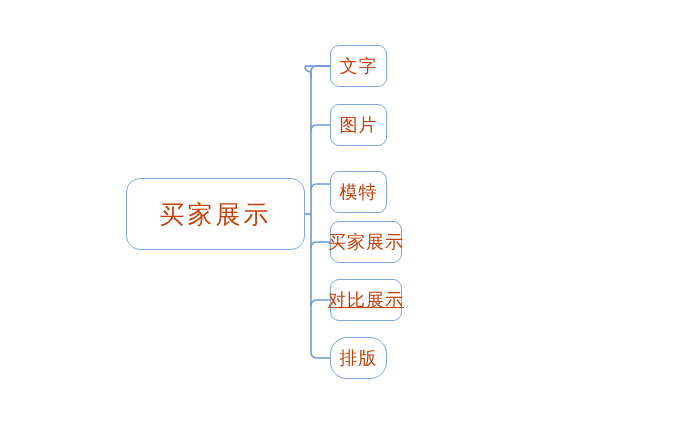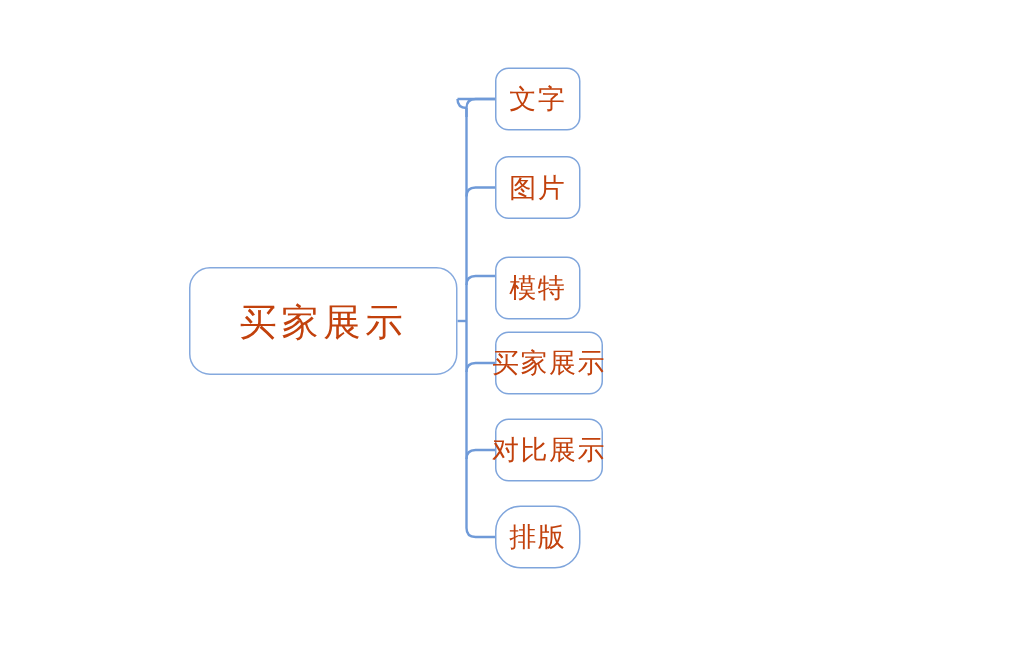--- a/index.html
+++ b/index.html
@@ -65,21 +65,21 @@
     left: 330px;
   }
 
   .w2 { width: 57px; }
   .w4 { width: 72px; }
 
   .c0 { top: 45px; }
   .c1 { top: 104px; }
   .c2 { top: 171px; }
   .c3 { top: 221px; }
-  .c4 { top: 279px; }
+  .c4 { top: 279px; text-decoration: underline; }
   .c5 { top: 337px; border-radius: 17px; }
 </style>
 </head>
 <body>
 
 <div id="canvas">
 
   <svg id="connectors" viewBox="0 0 675 435" width="675" height="435" xmlns="http://www.w3.org/2000/svg">
     <g fill="none" stroke="#6f9ad8" stroke-width="1.6" stroke-linecap="butt">
 

